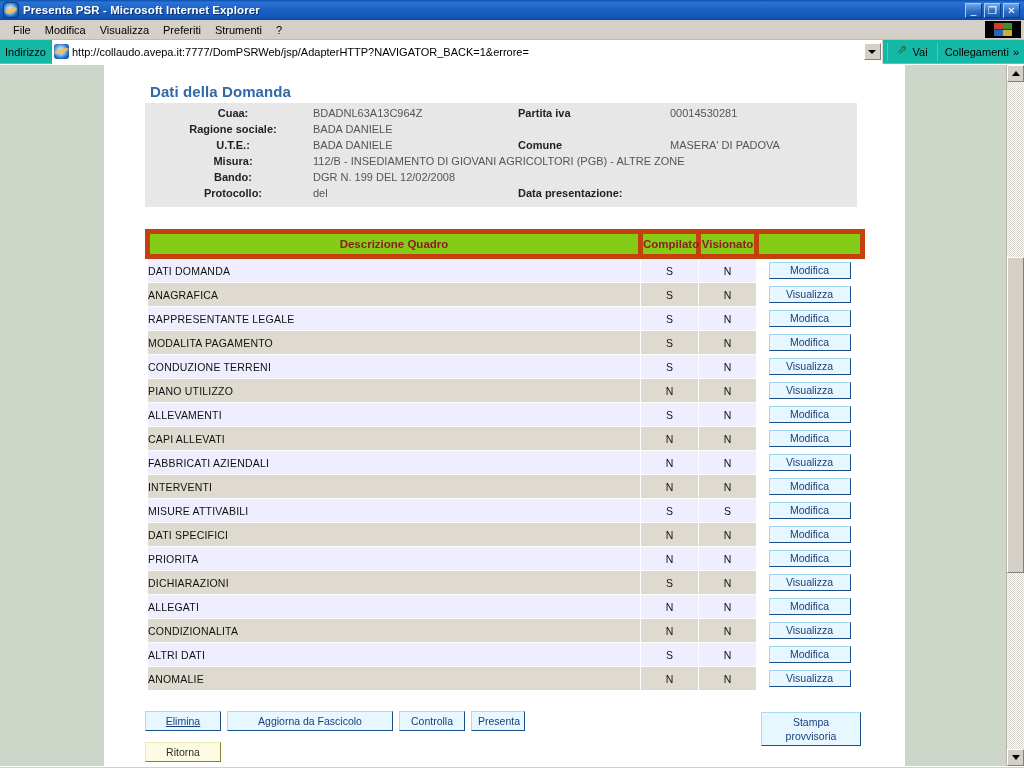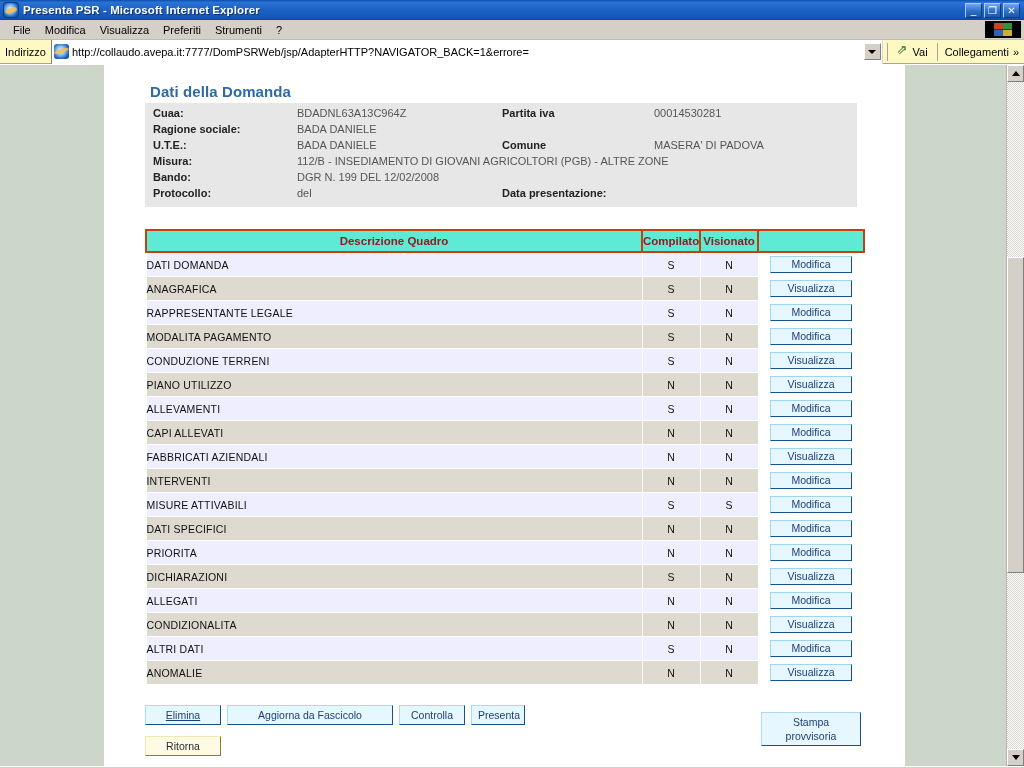--- a/index.html
+++ b/index.html
@@ -70,21 +70,21 @@
       linear-gradient(to right, #e04a2f 0 50%, #3aa33a 50% 100%),
       linear-gradient(to right, #2f6fd0 0 50%, #e8c233 50% 100%);
     background-size: 100% 50%, 100% 50%;
     background-position: 0 0, 0 100%;
     background-repeat: no-repeat;
     opacity: .9;
   }
 
   
   .addrbar {
-    height: 23px; background: #fef9c3;
+    height: 23px; background: #14b8a6;
     display: flex; align-items: center;
     padding: 0 2px 0 5px;
     border-bottom: 1px solid #9b9ركب;
   }
   .addrbar-wrap { border-bottom: 1px solid #a8a49c; }
   .addr-label { font-size: 11px; color: #000; padding-right: 5px; white-space: nowrap; }
   .addr-field {
     flex: 1 1 auto; height: 19px;
     background: #fff;
     border: 1px solid #7f7f7f;
@@ -160,36 +160,36 @@
     letter-spacing: .1px;
   }
   .infopanel {
     background: #e7e7e7;
     width: 712px;
     padding: 2px 0 6px 0;
     font-size: 11px;
   }
   .infopanel table { border-collapse: collapse; width: 100%; }
   .infopanel td { padding: 2px 0; vertical-align: top; font-size: 11px; }
-  .lbl { font-weight: bold; color: #222; width: 152px; padding-left: 8px !important; white-space: nowrap; }
+  .lbl { font-weight: bold; color: #222; width: 168px; padding-left: 8px !important; white-space: nowrap; text-align: center; }
   .val { color: #555; width: 205px; white-space: nowrap; }
   .lbl2 { font-weight: bold; color: #222; width: 152px; white-space: nowrap; }
   .val2 { color: #555; white-space: nowrap; }
   .val-wide { color: #555; white-space: nowrap; }
 
   
   .tablewrap { margin-top: 22px; width: 720px; }
   table.quadri { border-collapse: collapse; width: 100%; table-layout: fixed; }
   table.quadri th {
-    background: #5eead4;
+    background: #84cc16;
     color: #8c2020;
     font-size: 11.5px; font-weight: bold;
     padding: 4px 0 4px 0;
     text-align: center;
-    border: 2px solid #c2410c;
+    border: 5px solid #c2410c;
   }
   table.quadri th.c-desc { }
   table.quadri th.c-last { width: 106px; }
   table.quadri td {
     font-size: 10.5px; color: #111;
     padding: 3px 0;
     border: 1px solid #ffffff;
     height: 21px;
   }
   td.desc { padding-left: 6px; letter-spacing: .2px; }

